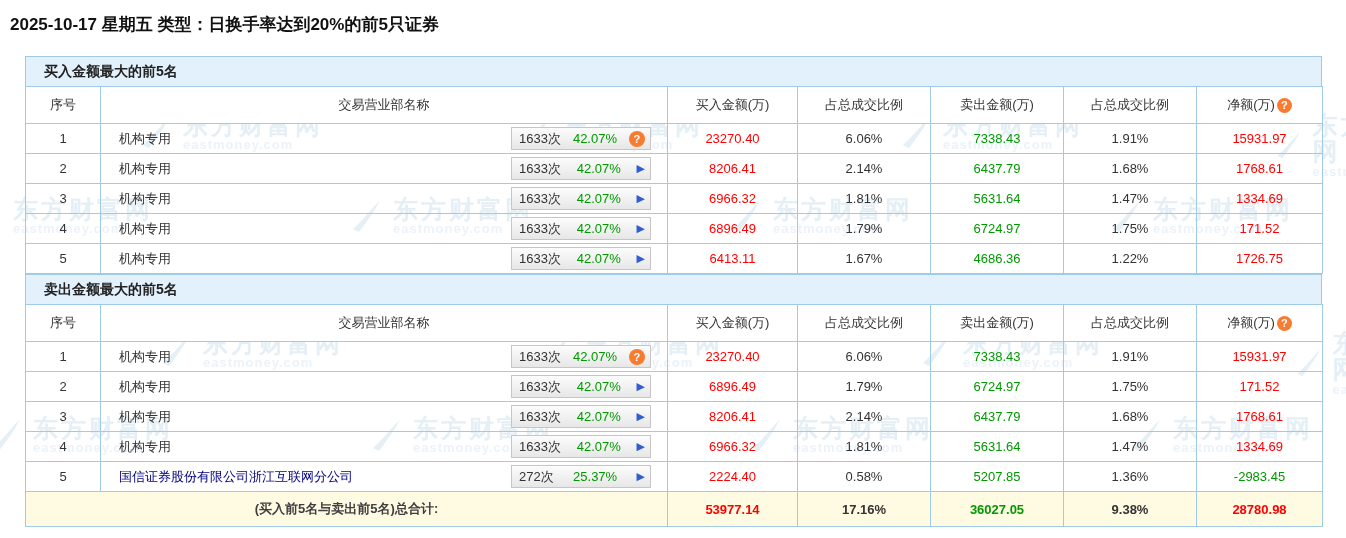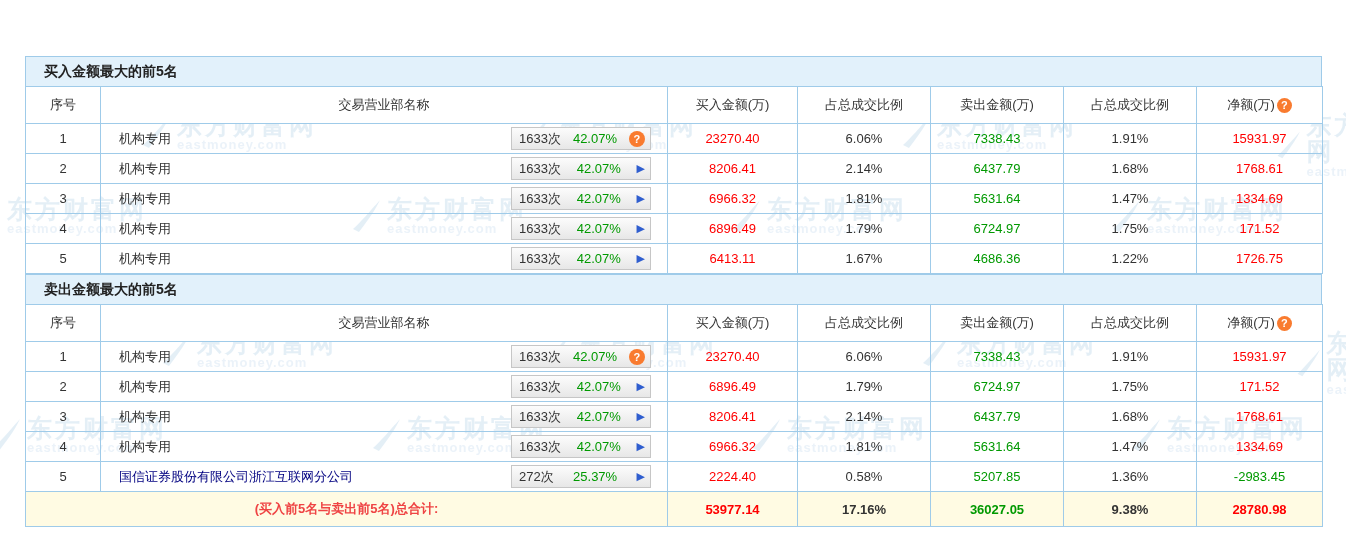--- a/index.html
+++ b/index.html
@@ -3,21 +3,21 @@
 <meta charset="utf-8">
 <style>
   * { box-sizing: border-box; }
   html, body { margin:0; padding:0; }
   body {
     width:1346px; height:538px; background:#ffffff; overflow:hidden;
     font-family:"Liberation Sans","DejaVu Sans",sans-serif; position:relative;
   }
   
   .wm-layer { position:absolute; inset:0; z-index:0; pointer-events:none; overflow:hidden; }
-  .wm { position:absolute; display:flex; align-items:center; gap:5px; color:#cfe2f0; opacity:.55;justify-content:flex-end; }
+  .wm { position:absolute; display:flex; align-items:center; gap:11px; color:#cfe2f0; opacity:.55;justify-content:flex-end; }
   .wm svg { display:block; }
   .wm .wm-txt { display:flex; flex-direction:column; line-height:1.05; }
   .wm .cn { font-size:25px; font-weight:bold; letter-spacing:3px; }
   .wm .en { font-size:13px; font-weight:bold; color:#dbe9f5; letter-spacing:1px; }
   
   .content { position:relative; z-index:1; }
   .top { height:56px; display:flex; justify-content:space-between; align-items:flex-start; padding:13px 10px 0 10px; }
   .page-title { font-size:17px; font-weight:bold; color:#111; }
   .stats { font-size:13px; color:#222; padding-top:2px; }
   .stat { margin-left:15px; white-space:nowrap; }
@@ -53,21 +53,21 @@
     display:inline-flex; width:16px; height:16px; border-radius:50%;
     background:#f97b2f; color:#fff; font-size:11px; font-weight:bold;
     align-items:center; justify-content:center; cursor:pointer;
   }
   .arrow-glyph { color:#2f5ecf; font-size:11px; cursor:pointer; }
   .num-red { color:#ff0000; }
   .num-green { color:#009900; }
   .hdr-net { display:inline-flex; align-items:center; gap:2px; justify-content:center; }
   .hdr-net .help-dot { width:15px; height:15px; }
   tfoot td { height:35px; background:#fffbe3; font-weight:bold; }
-  tfoot .total-label { text-align:center; color:#ef4444; }
+  tfoot .total-label { text-align:center; color:#404040; }
 </style>
 </head>
 <body>
 
 <div class="wm-layer">
     <div class="wm" style="left: 140px; top: 112px;">
       <svg width="32" height="34" viewBox="0 0 32 34">
         <path fill="currentColor" d="M3 30 C 10 24, 20 12, 30 1 C 24 14, 14 26, 9 33 Z"></path>
       </svg>
       <span class="wm-txt">
@@ -207,20 +207,21 @@
       </svg>
       <span class="wm-txt">
         <span class="cn">东方财富网</span>
         <span class="en">eastmoney.com</span>
       </span>
     </div>
   </div>
 
 <div class="content">
   <div class="top">
+    <div class="page-title">2025-10-17 星期五 类型：日换手率达到20%的前5只证券</div>
   </div>
 
   <div>
     <div class="section-title">买入金额最大的前5名</div>
     <table>
       <colgroup>
           <col style="width:75px">
           <col style="width:567px">
           <col style="width:130px">
           <col style="width:133px">

